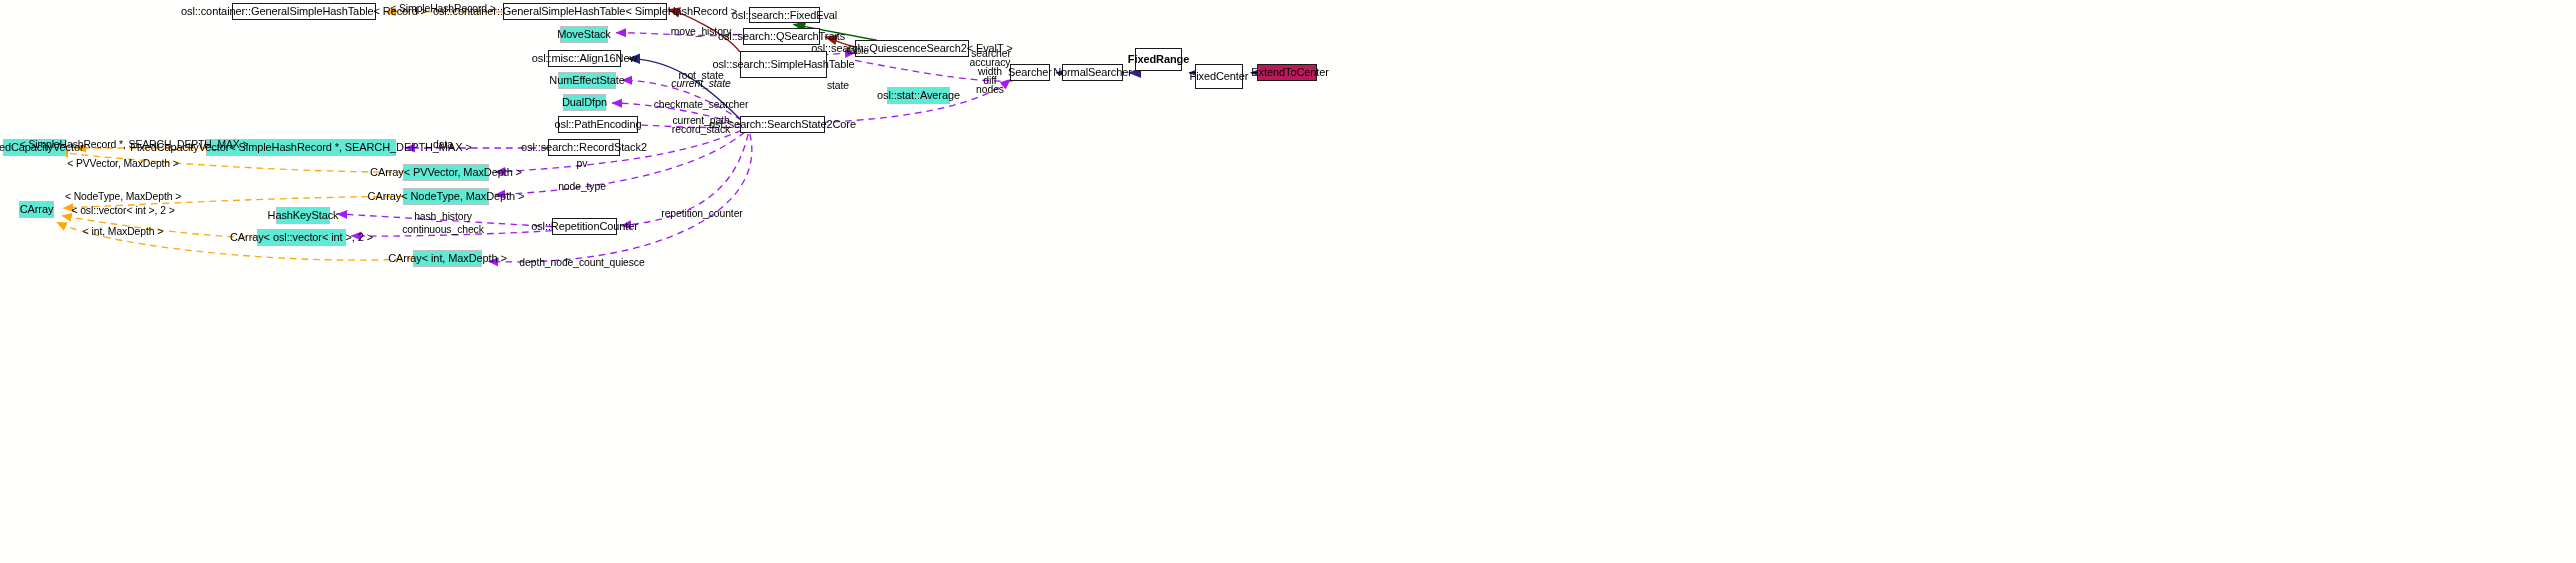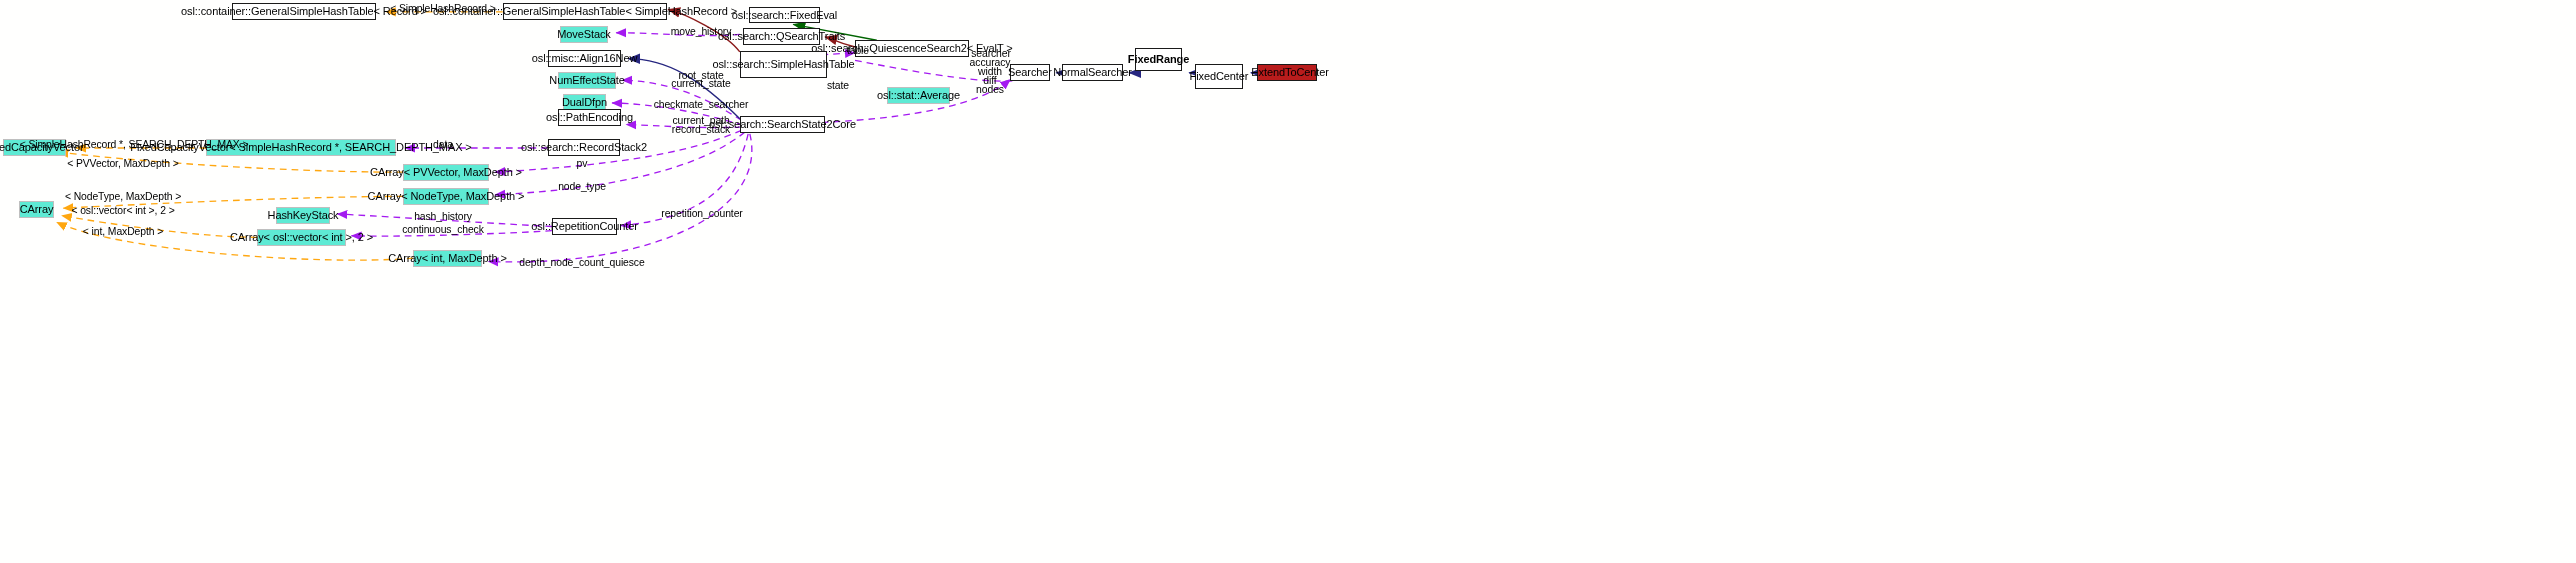--- a/index.html
+++ b/index.html
@@ -39,21 +39,21 @@
     white-space: nowrap;
     padding: 0 5.8px;
     letter-spacing: -0.1px;
   }
   .node.bold {
     border: 1.7px solid #1a1a1a;
     background: #ffffff;
   }
   .node.current {
     border: 1.7px solid #1a1a1a;
-    background: #b91c1c;
+    background: #be185d;
     padding-left: 12px;
   }
   .edge-label {
     position: absolute;
     font-size: 10.4px;
     color: #000000;
     white-space: nowrap;
     line-height: 1.12;
     letter-spacing: -0.1px;
   }
@@ -148,42 +148,42 @@
     <div class="node bold" style="left: 548px; top: 50px; width: 73px; height: 16.7px;">osl::misc::Align16New</div>
     <div class="node bold" style="left: 740px; top: 51px; width: 87px; height: 27px;">osl::search::SimpleHashTable</div>
     <div class="node bold" style="left: 1010px; top: 64px; width: 40px; height: 16.7px;">Searcher</div>
     <div class="node bold" style="left: 1062px; top: 64px; width: 61px; height: 16.7px;">NormalSearcher</div>
     <div class="node bold" style="left: 1135px; top: 48px; width: 47px; height: 23px; font-weight: bold;">FixedRange</div>
     <div class="node bold" style="left: 1195px; top: 64px; width: 48px; height: 25px;">FixedCenter</div>
     <div class="node current" style="left: 1257px; top: 64px; width: 60px; height: 16.7px;">ExtendToCenter</div>
     <div class="node" style="left: 558px; top: 72px; width: 58px; height: 16.7px;">NumEffectState</div>
     <div class="node" style="left: 887px; top: 87px; width: 63px; height: 16.7px;">osl::stat::Average</div>
     <div class="node" style="left: 563px; top: 94px; width: 43px; height: 16.7px;">DualDfpn</div>
-    <div class="node bold" style="left: 558px; top: 109px; width: 63px; height: 16.7px;">osl::PathEncoding</div>
+    <div class="node bold" style="left: 558px; top: 116px; width: 80px; height: 16.7px;">osl::PathEncoding</div>
     <div class="node bold" style="left: 740px; top: 116px; width: 85px; height: 16.7px;">osl::search::SearchState2Core</div>
     <div class="node" style="left: 2.5px; top: 139px; width: 63px; height: 16.7px;">FixedCapacityVector</div>
     <div class="node" style="left: 206px; top: 139px; width: 190px; height: 16.7px;">FixedCapacityVector&lt; SimpleHashRecord *, SEARCH_DEPTH_MAX &gt;</div>
     <div class="node bold" style="left: 548px; top: 139px; width: 72px; height: 16.7px;">osl::search::RecordStack2</div>
     <div class="node" style="left: 403px; top: 164px; width: 86px; height: 16.7px;">CArray&lt; PVVector, MaxDepth &gt;</div>
     <div class="node" style="left: 403px; top: 188px; width: 86px; height: 16.7px;">CArray&lt; NodeType, MaxDepth &gt;</div>
     <div class="node" style="left: 19px; top: 201px; width: 35px; height: 16.7px;">CArray</div>
     <div class="node" style="left: 276px; top: 207px; width: 54px; height: 16.7px;">HashKeyStack</div>
     <div class="node bold" style="left: 552px; top: 218px; width: 65px; height: 16.7px;">osl::RepetitionCounter</div>
     <div class="node" style="left: 257px; top: 229px; width: 89px; height: 16.7px;">CArray&lt; osl::vector&lt; int &gt;, 2 &gt;</div>
     <div class="node" style="left: 413px; top: 250px; width: 69px; height: 16.7px;">CArray&lt; int, MaxDepth &gt;</div>
     <div class="edge-label center" style="left: 443px; top: 2.5px;">&lt; SimpleHashRecord &gt;</div>
     <div class="edge-label center" style="left: 701px; top: 26px;">move_history</div>
     <div class="edge-label center" style="left: 838px; top: 45px; margin-left: 20px;">table</div>
     <div class="edge-label center" style="left: 991px; top: 48px;">searcher</div>
     <div class="edge-label center" style="left: 990px; top: 57px;">accuracy</div>
     <div class="edge-label center" style="left: 990px; top: 66px;">width</div>
     <div class="edge-label center" style="left: 990px; top: 75px;">diff</div>
     <div class="edge-label center" style="left: 990px; top: 84px;">nodes</div>
     <div class="edge-label center" style="left: 701px; top: 70px;">root_state</div>
-    <div class="edge-label center" style="left: 701px; top: 78px;">current_state</div>
+    <div class="edge-label center" style="left: 701px; top: 78px; font-style: italic;">current_state</div>
     <div class="edge-label center" style="left: 838px; top: 80px;">state</div>
     <div class="edge-label center" style="left: 701px; top: 99px;">checkmate_searcher</div>
     <div class="edge-label center" style="left: 701px; top: 115px;">current_path</div>
     <div class="edge-label center" style="left: 701px; top: 124px;">record_stack</div>
     <div class="edge-label center" style="left: 134px; top: 139px;">&lt; SimpleHashRecord *, SEARCH_DEPTH_MAX &gt;</div>
     <div class="edge-label center" style="left: 443px; top: 139px;">data</div>
     <div class="edge-label center" style="left: 123px; top: 158px;">&lt; PVVector, MaxDepth &gt;</div>
     <div class="edge-label center" style="left: 582px; top: 158px;">pv</div>
     <div class="edge-label center" style="left: 582px; top: 181px;">node_type</div>
     <div class="edge-label center" style="left: 123px; top: 191px;">&lt; NodeType, MaxDepth &gt;</div>

